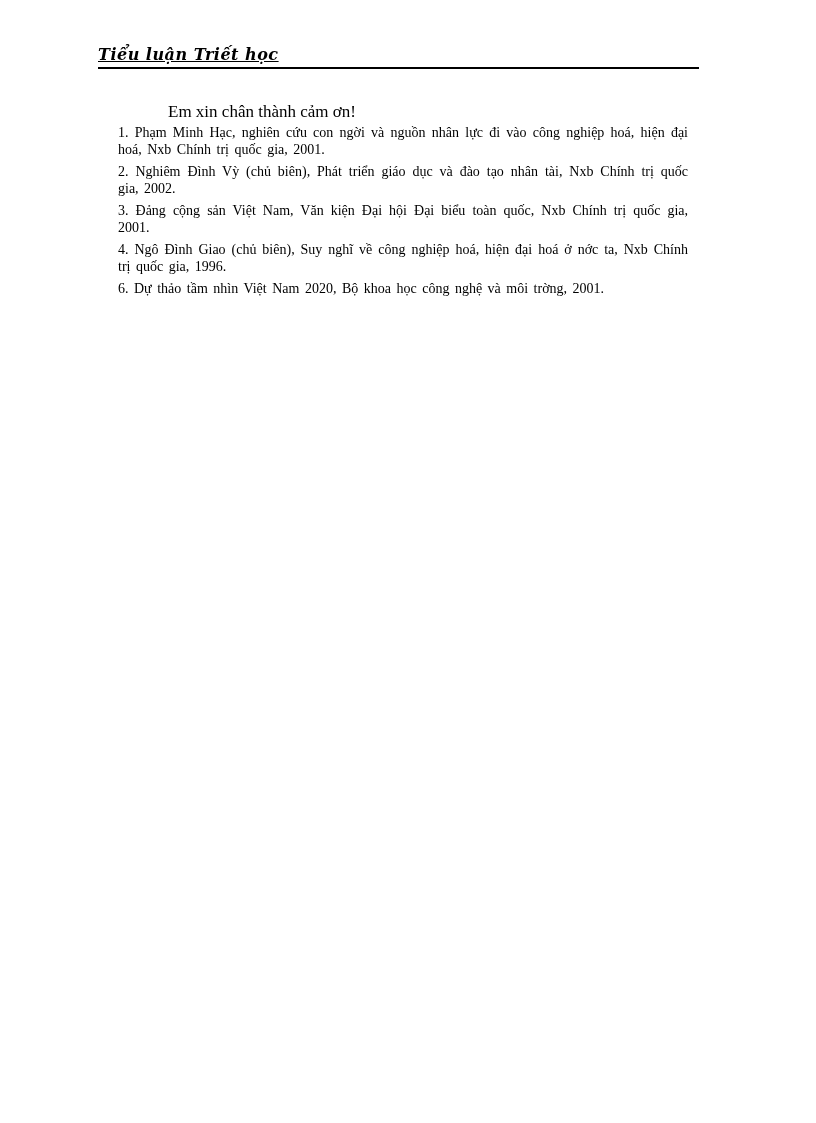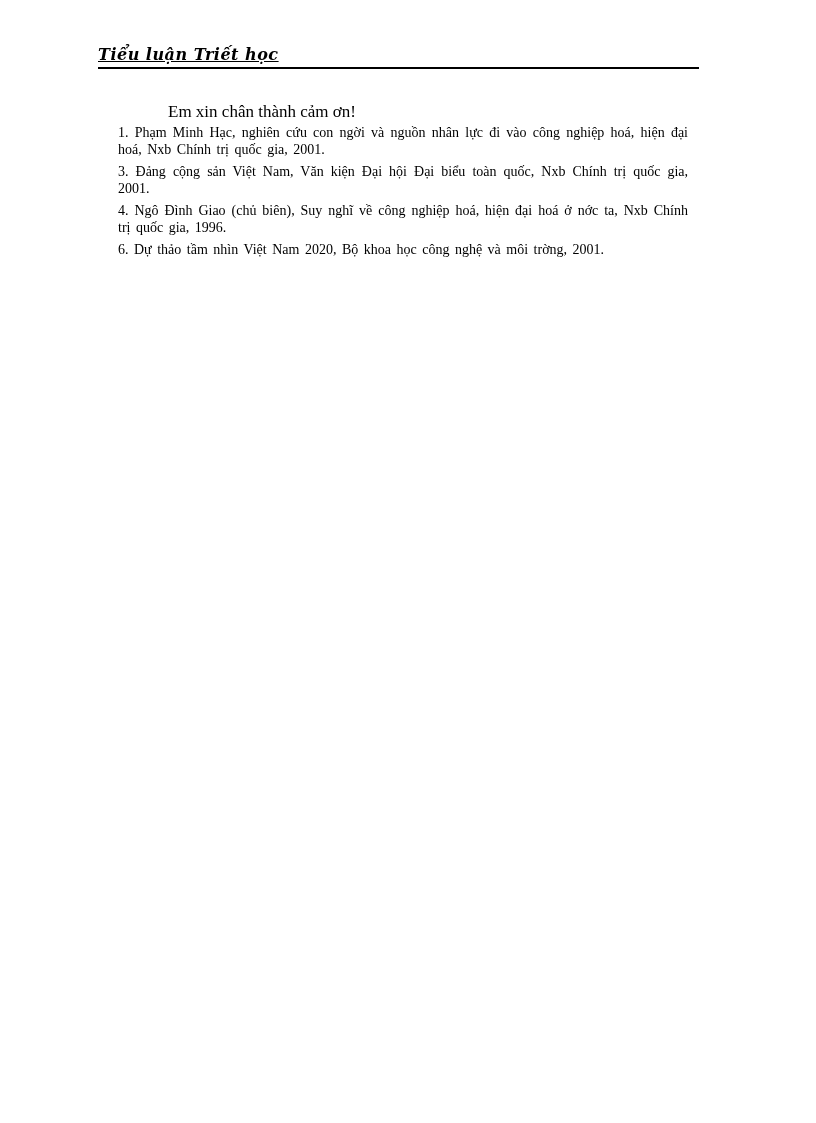--- a/index.html
+++ b/index.html
@@ -91,20 +91,21 @@
     <span class="header-title">Tiểu luận Triết học</span>
   </div>
 
   <div class="content">
 
     <p class="thanks">Em xin chân thành cảm ơn!</p>
 
 
     <div class="ref-list">
       <p>1. Phạm Minh Hạc, nghiên cứu con ngời  và nguồn nhân lực đi vào công nghiệp hoá, hiện đại hoá, Nxb Chính trị quốc gia, 2001.</p>
+      <p>2. Nghiêm Đình Vỳ (chủ biên), Phát triển giáo dục và đào tạo nhân tài, Nxb Chính trị quốc gia, 2002.</p>
       <p>3. Đảng cộng sản Việt Nam, Văn kiện Đại hội Đại biểu toàn quốc, Nxb Chính trị quốc gia, 2001.</p>
       <p>4. Ngô Đình Giao (chủ biên), Suy nghĩ về công nghiệp hoá, hiện đại hoá ở nớc  ta, Nxb Chính trị quốc gia, 1996.</p>
       <p>6. Dự thảo tầm nhìn Việt Nam 2020, Bộ khoa học công nghệ và môi trờng, 2001.</p>
     </div>
 
   </div>
 
   <div class="page-footer">
     <span class="page-number">15</span>
   </div>

